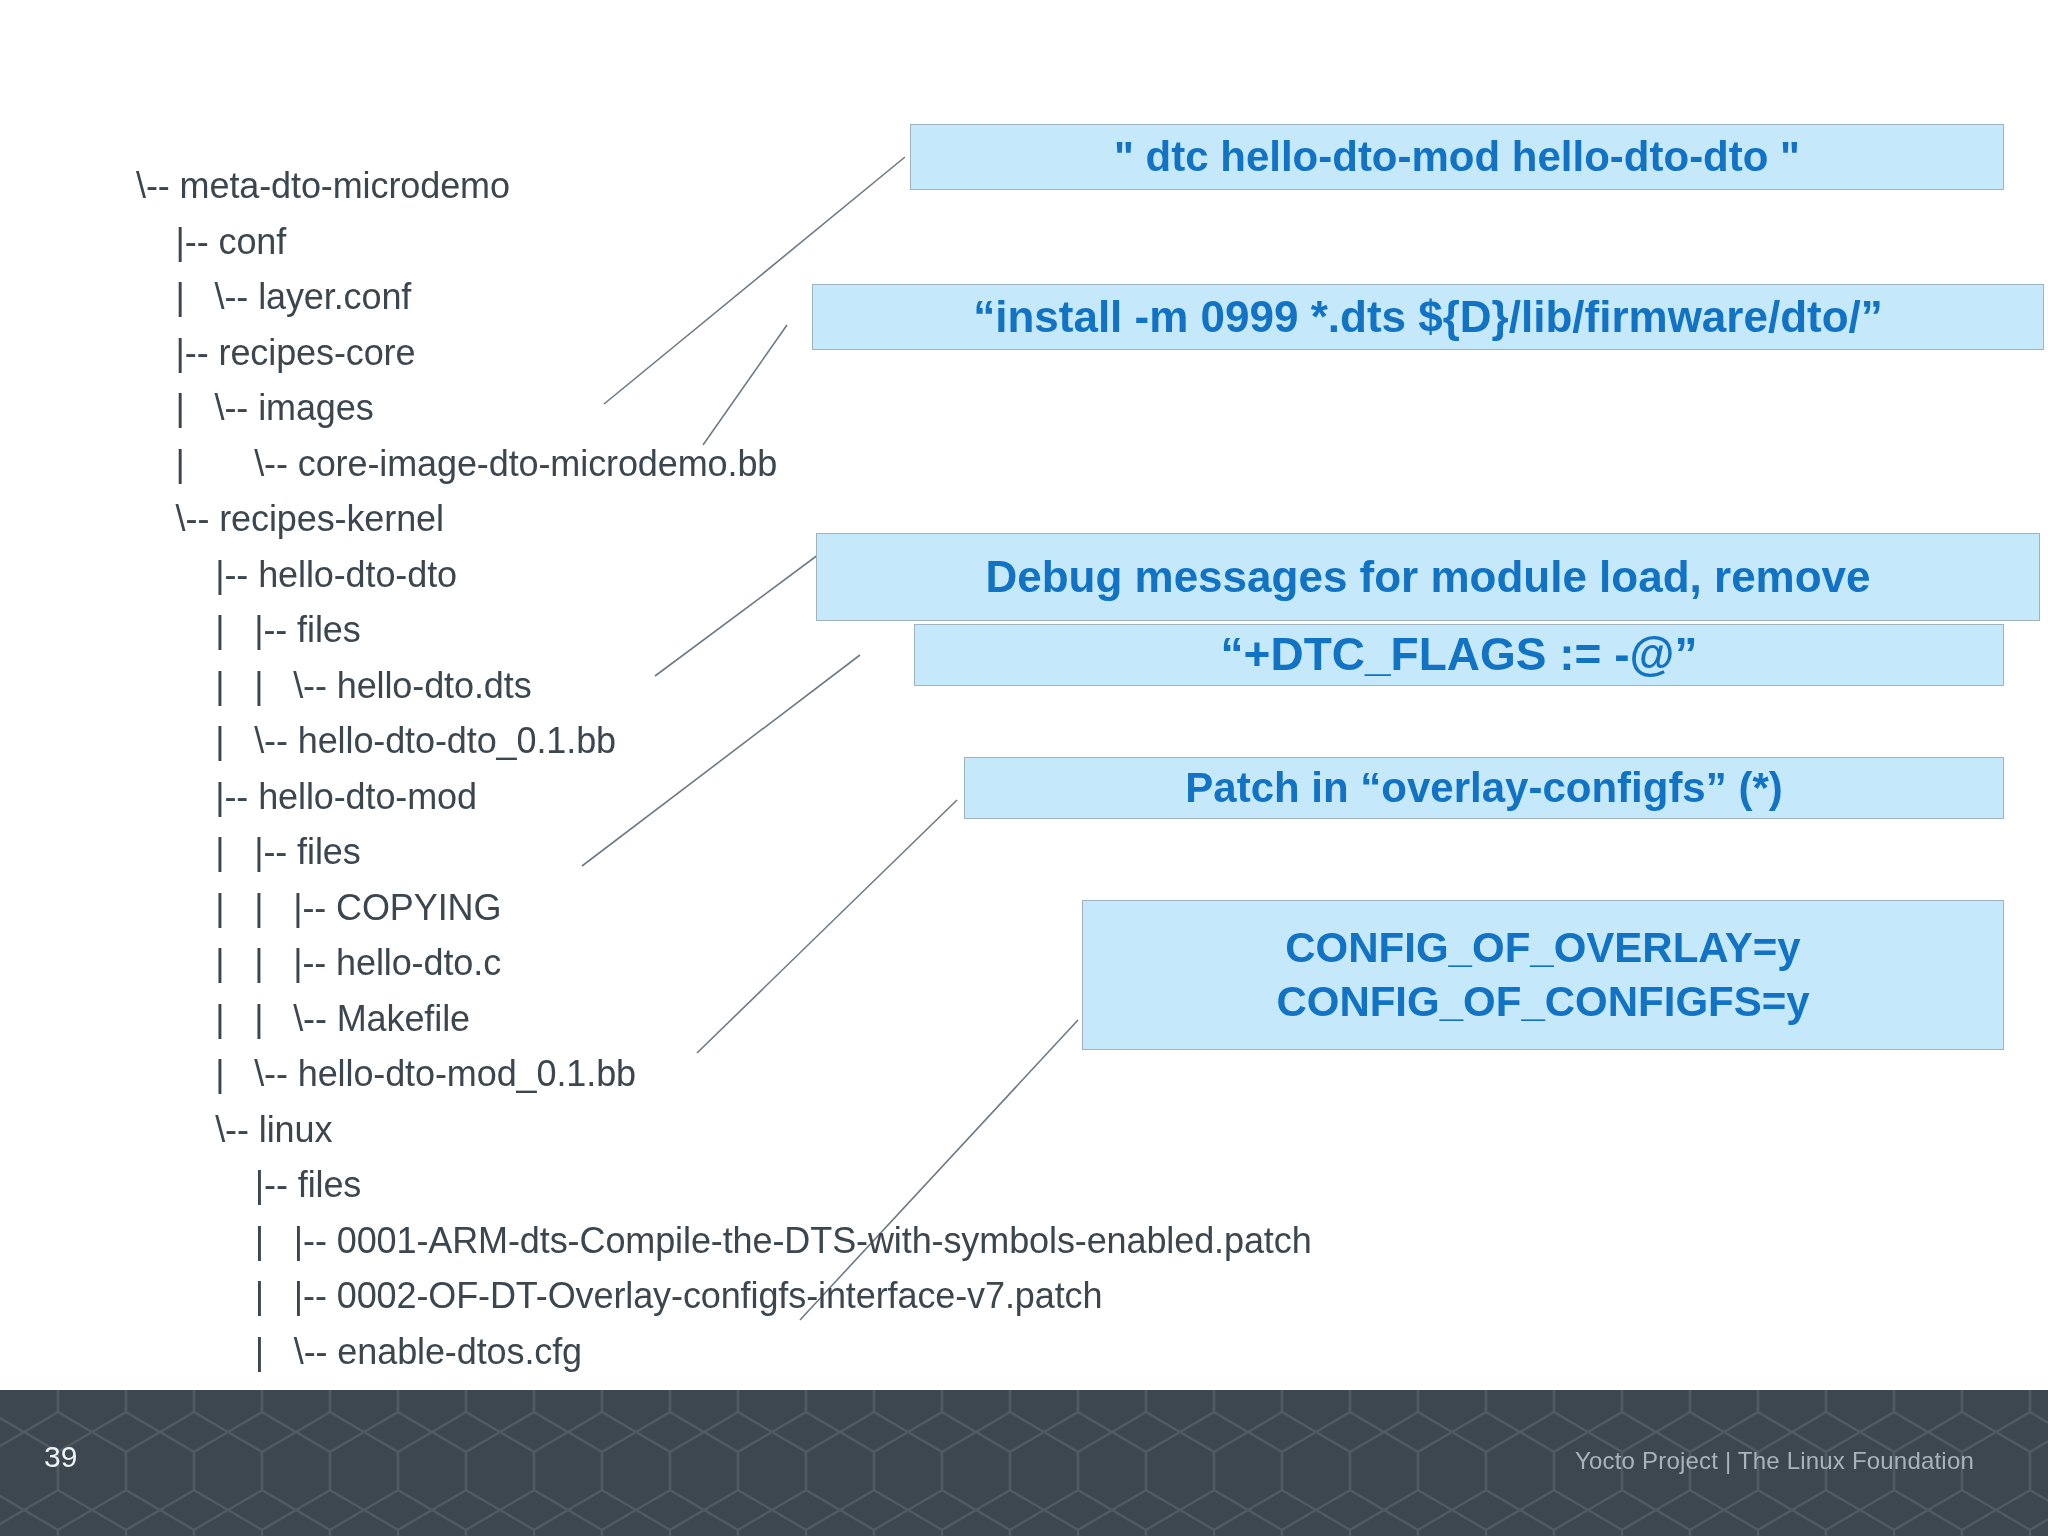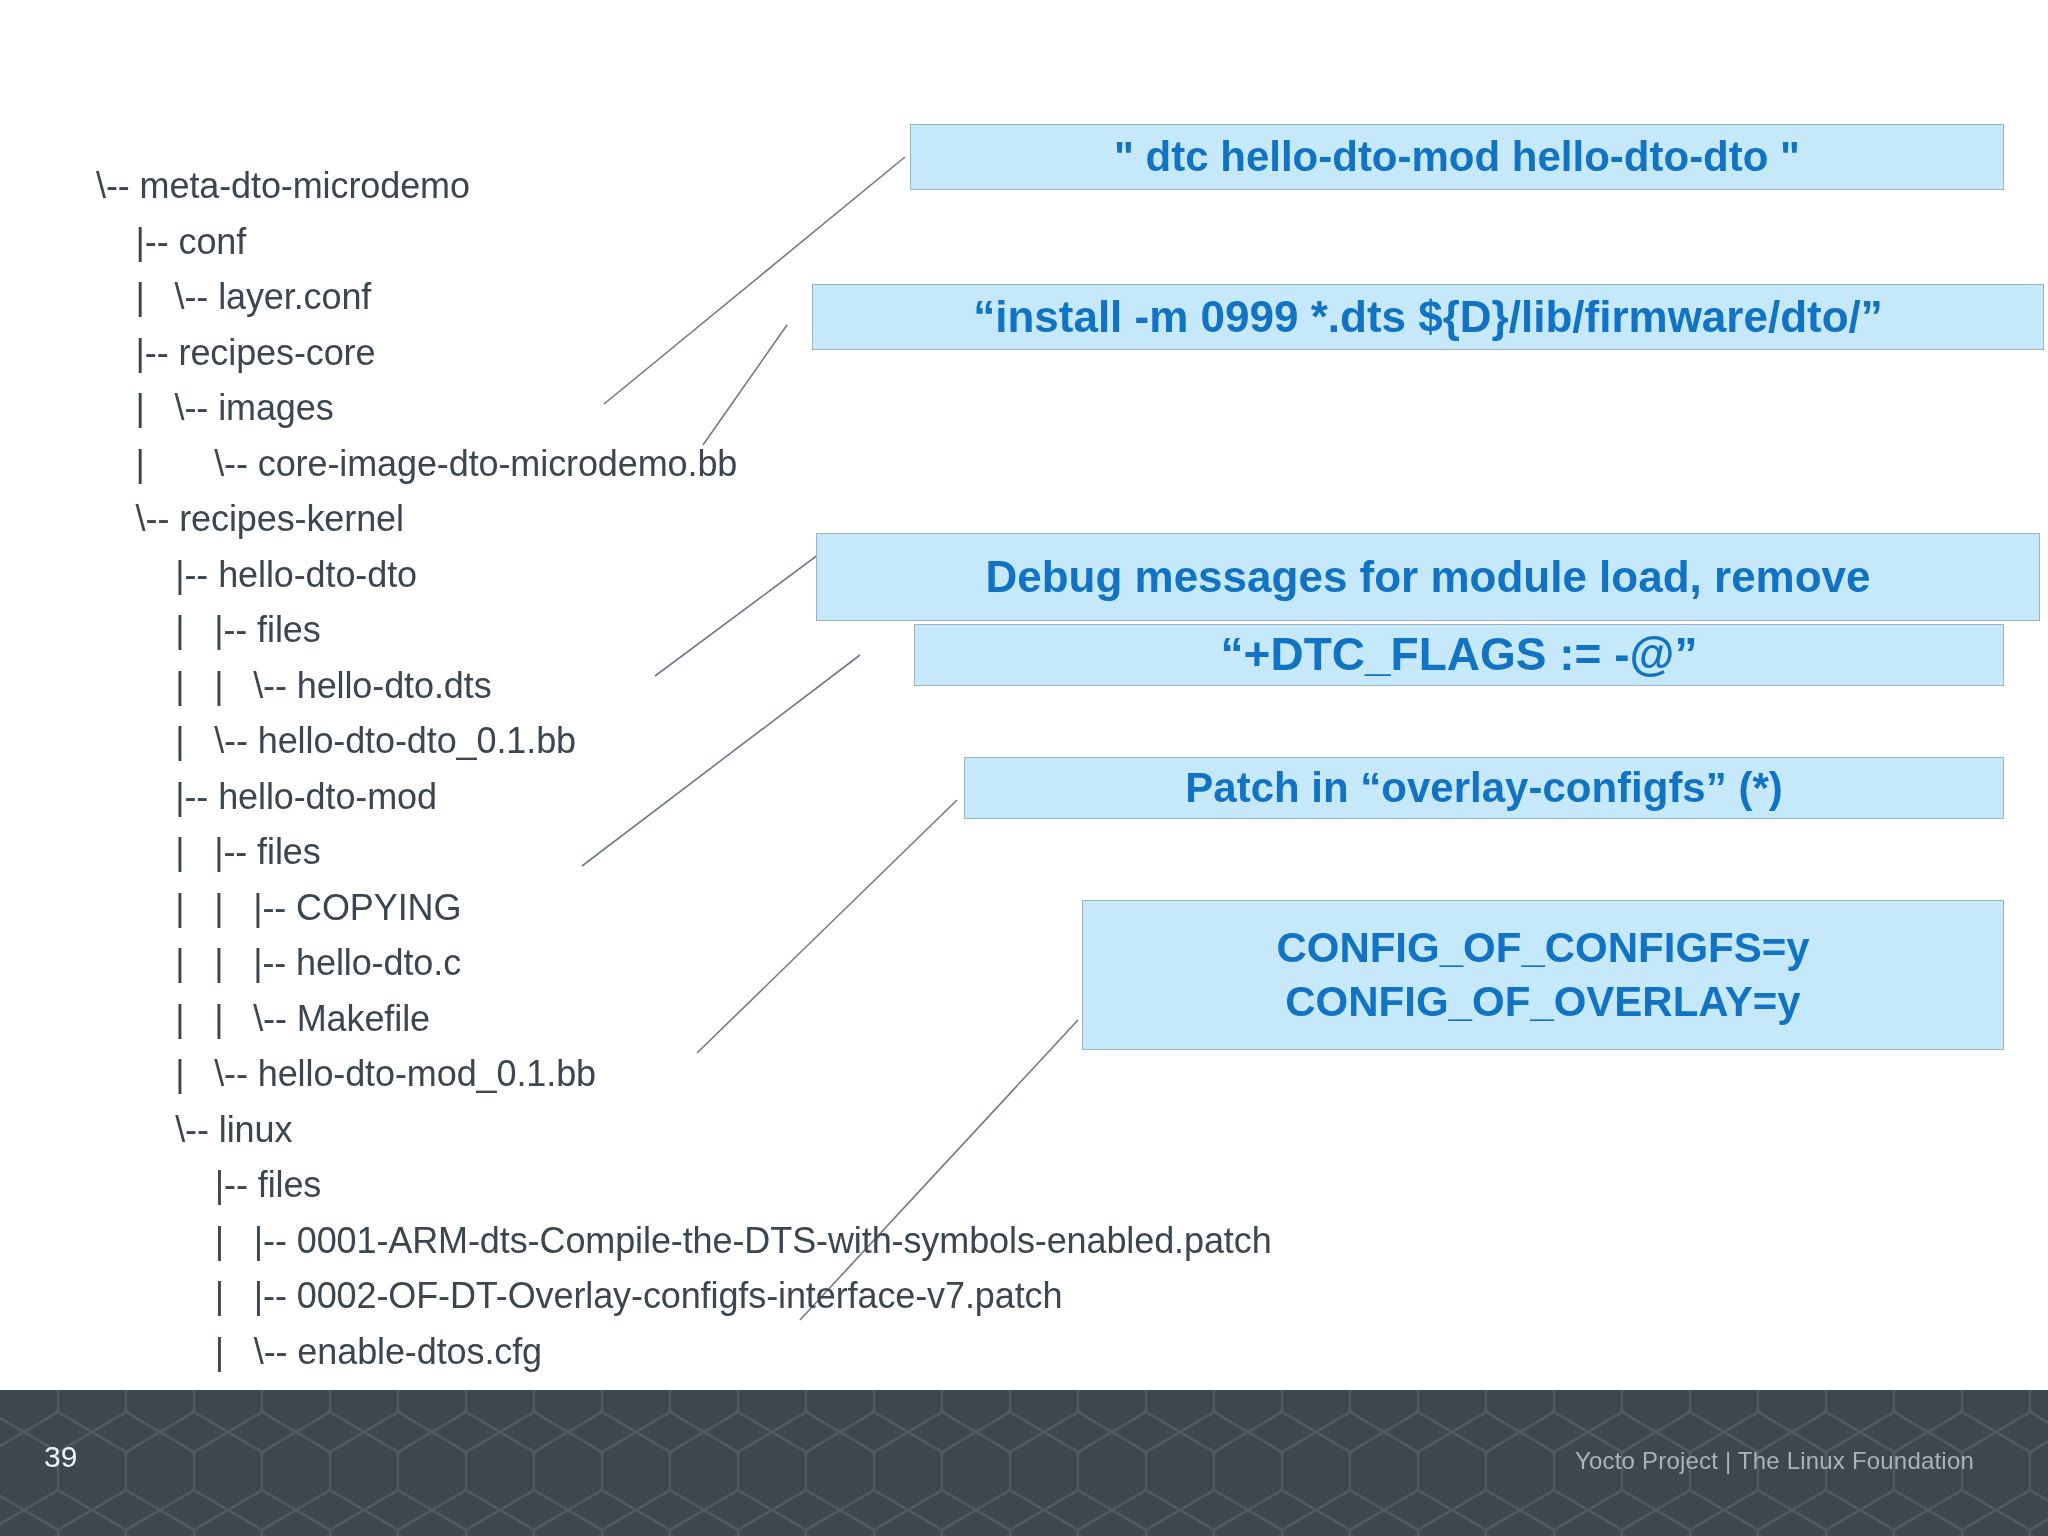--- a/index.html
+++ b/index.html
@@ -40,20 +40,21 @@
     font-family: "Liberation Sans", sans-serif;
     font-size: 36px;
     line-height: 55.5px;
     color: #3b464f;
     white-space: pre;
     letter-spacing: -0.1px;
   }
   .tree-line {
     white-space: pre;
     height: 55.5px;
+    margin-left: 40px;
   }
 
   
   .callout {
     position: absolute;
     background: #c5e9fb;
     border: 1px solid #9fb4bf;
     box-sizing: border-box;
     color: #1273c4;
     font-family: "Liberation Sans", sans-serif;
@@ -145,22 +146,22 @@
 
   <div class="callout" id="cal-dtcflags">
     <span class="txt">“+DTC_FLAGS   := -@”</span>
   </div>
 
   <div class="callout" id="cal-patch">
     <span class="txt">Patch in “overlay-configfs” (*)</span>
   </div>
 
   <div class="callout" id="cal-config">
+    <span class="txt">CONFIG_OF_OVERLAY=y</span>
     <span class="txt">CONFIG_OF_CONFIGFS=y</span>
-    <span class="txt">CONFIG_OF_OVERLAY=y</span>
   </div>
 
   <div id="footer">
     <svg class="hex" viewBox="0 0 2048 146" width="2048" height="146" preserveAspectRatio="none">
       <defs>
         <pattern id="hexpat" width="136" height="156" patternUnits="userSpaceOnUse" patternTransform="translate(-10,-36)">
           <path d="M34 0 L0 20 L0 58 L34 78 L68 58 L68 20 Z
                    M102 0 L68 20 L68 58 L102 78 L136 58 L136 20 Z
                    M34 78 L0 98 L0 136 L34 156 L68 136 L68 98 Z
                    M102 78 L68 98 L68 136 L102 156 L136 136 L136 98 Z" fill="none" stroke="#4f5b64" stroke-width="2.4"></path>

